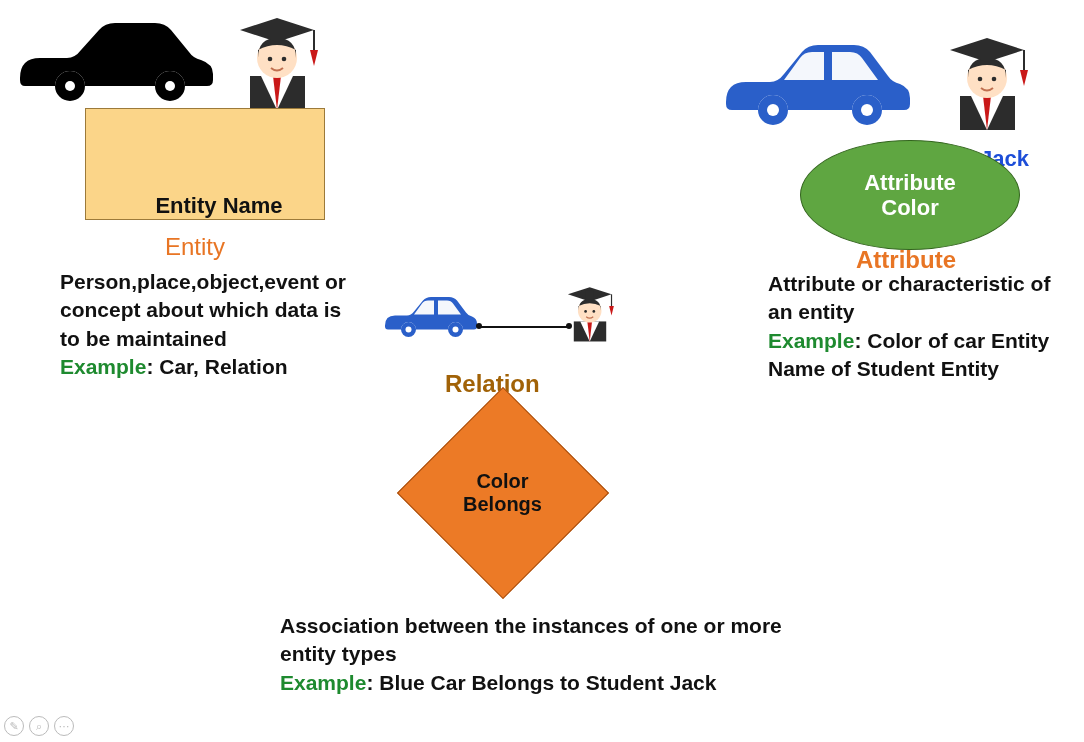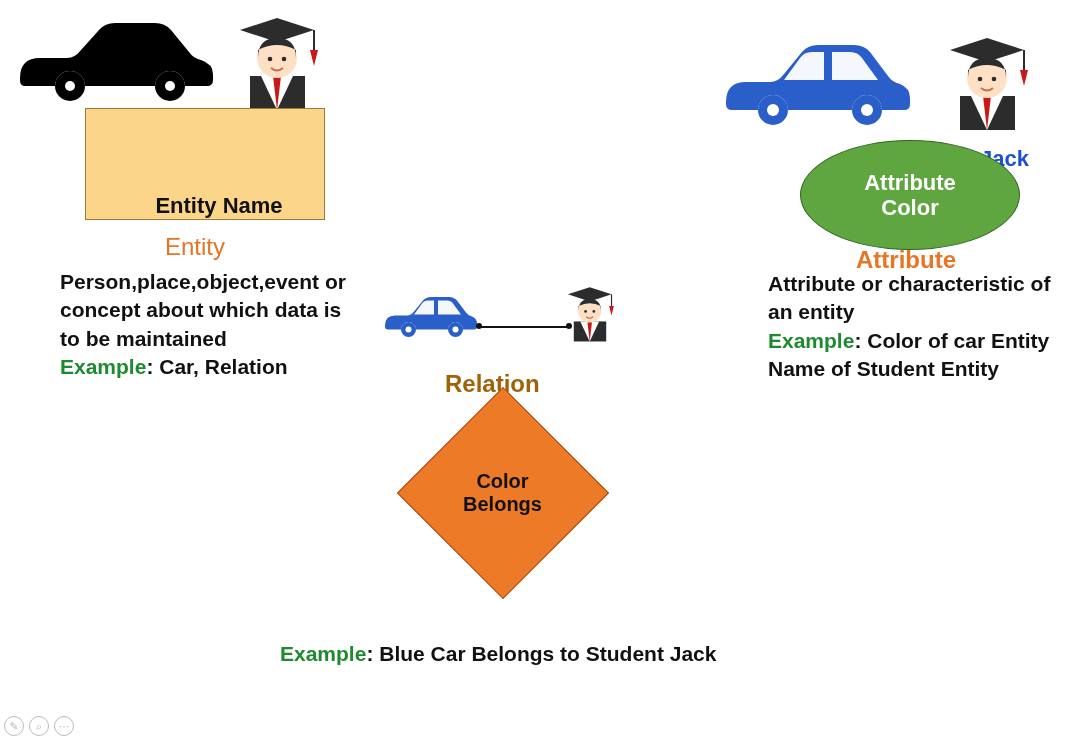--- a/index.html
+++ b/index.html
@@ -229,21 +229,21 @@
 
 <div class="abs diamond-wrap">
   <div class="diamond"></div>
   <div class="diamond-label">
     <span>Color</span><br>
     <span>Belongs</span>
   </div>
 </div>
 
 <div class="abs rel-desc">
-  <br>
+  <span>Association between the instances of one or more entity types</span><br>
   <span class="example-green">Example</span><span>: Blue Car Belongs to Student Jack</span>
 </div>
 
 <div class="abs bl-row">
   <span class="bl-icon">✎</span>
   <span class="bl-icon">⌕</span>
   <span class="bl-icon">⋯</span>
 </div>
 
 </body></html>

